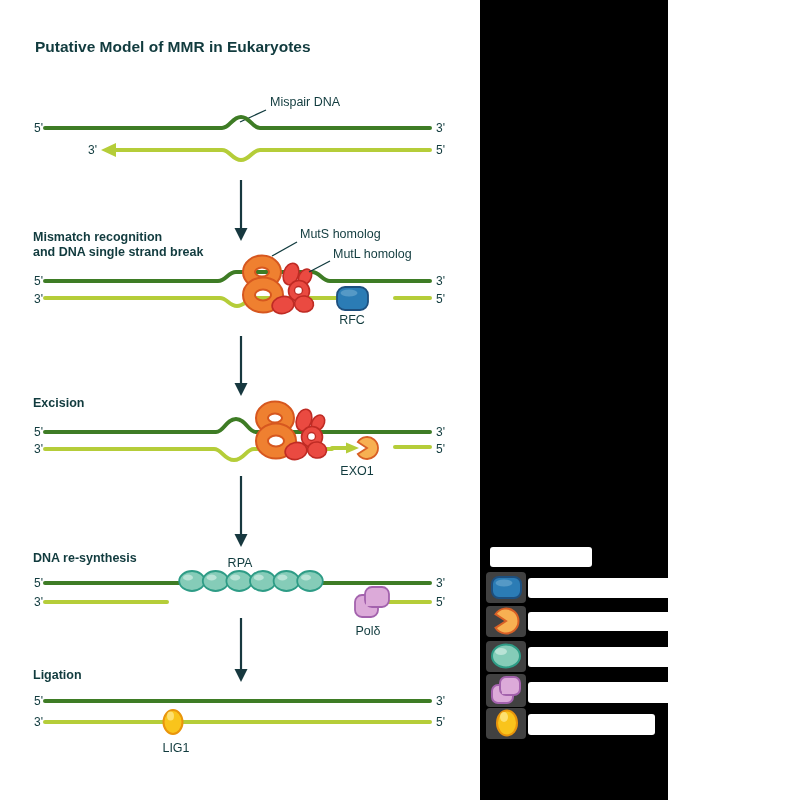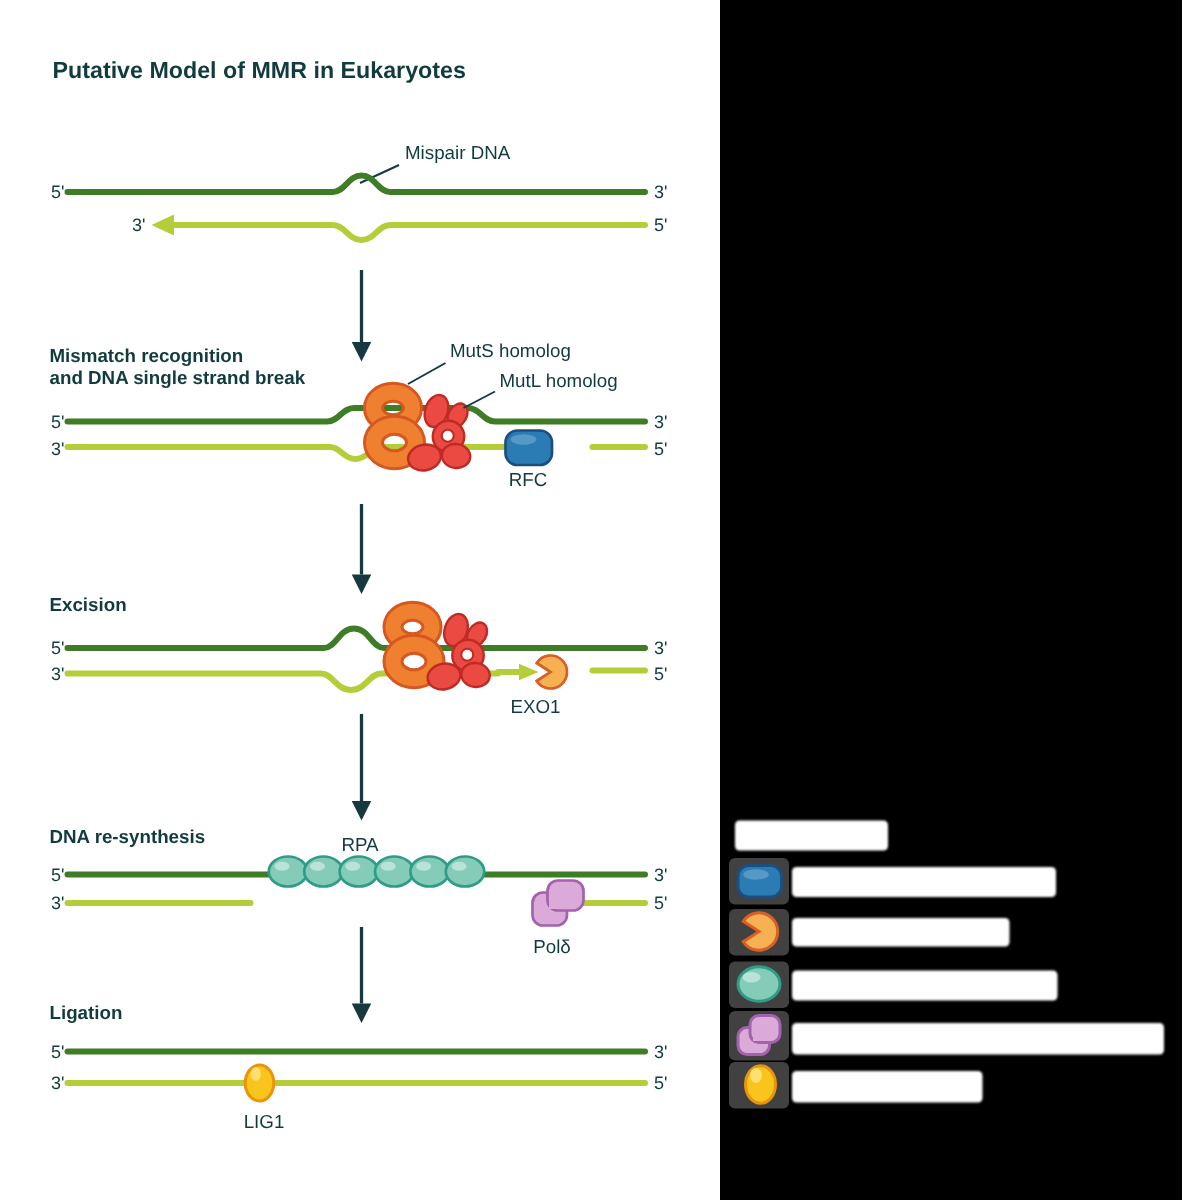--- a/index.html
+++ b/index.html
@@ -1,17 +1,17 @@
 <!DOCTYPE html>
 <html><head>
 <meta charset="utf-8">
 <style>
   html,body{margin:0;padding:0;background:#ffffff;}
   #stage{
-    position:relative;width:788px;height:800px;background:#ffffff;overflow:hidden;
+    position:relative;width:668px;height:800px;background:#ffffff;overflow:hidden;
     font-family:"Liberation Sans",sans-serif;
   }
   svg text{font-family:"Liberation Sans",sans-serif;}
   .ink{fill:#113b3e;}
   .seclabel{font-size:12.5px;font-weight:700;}
   .anno{font-size:12.5px;font-weight:400;}
   .endlab{font-size:12px;font-weight:400;}
   .title{font-size:15.5px;font-weight:700;}
 </style>
 </head>

